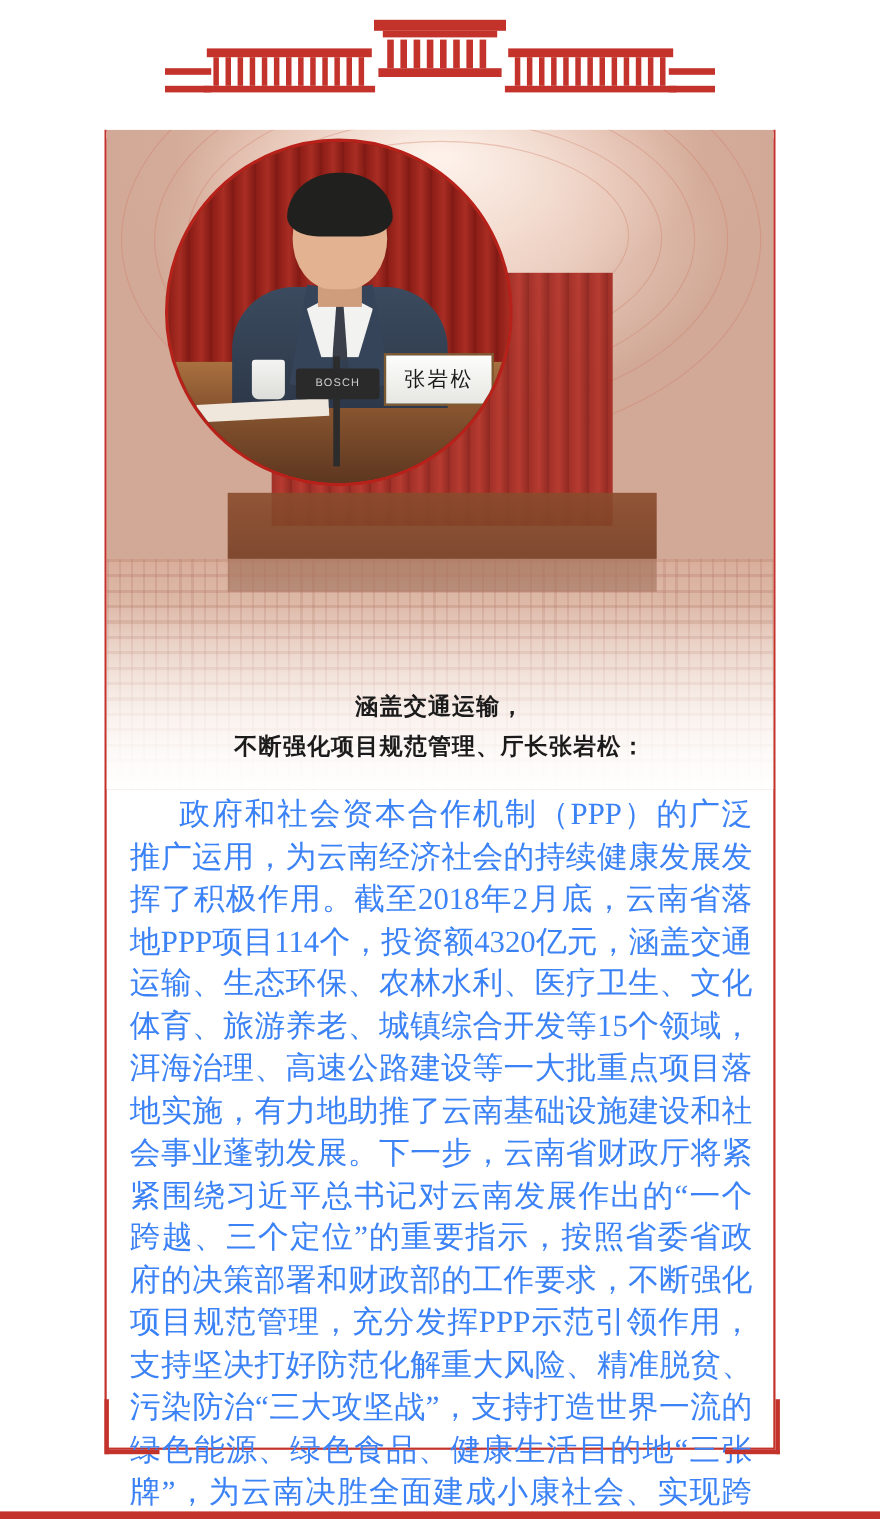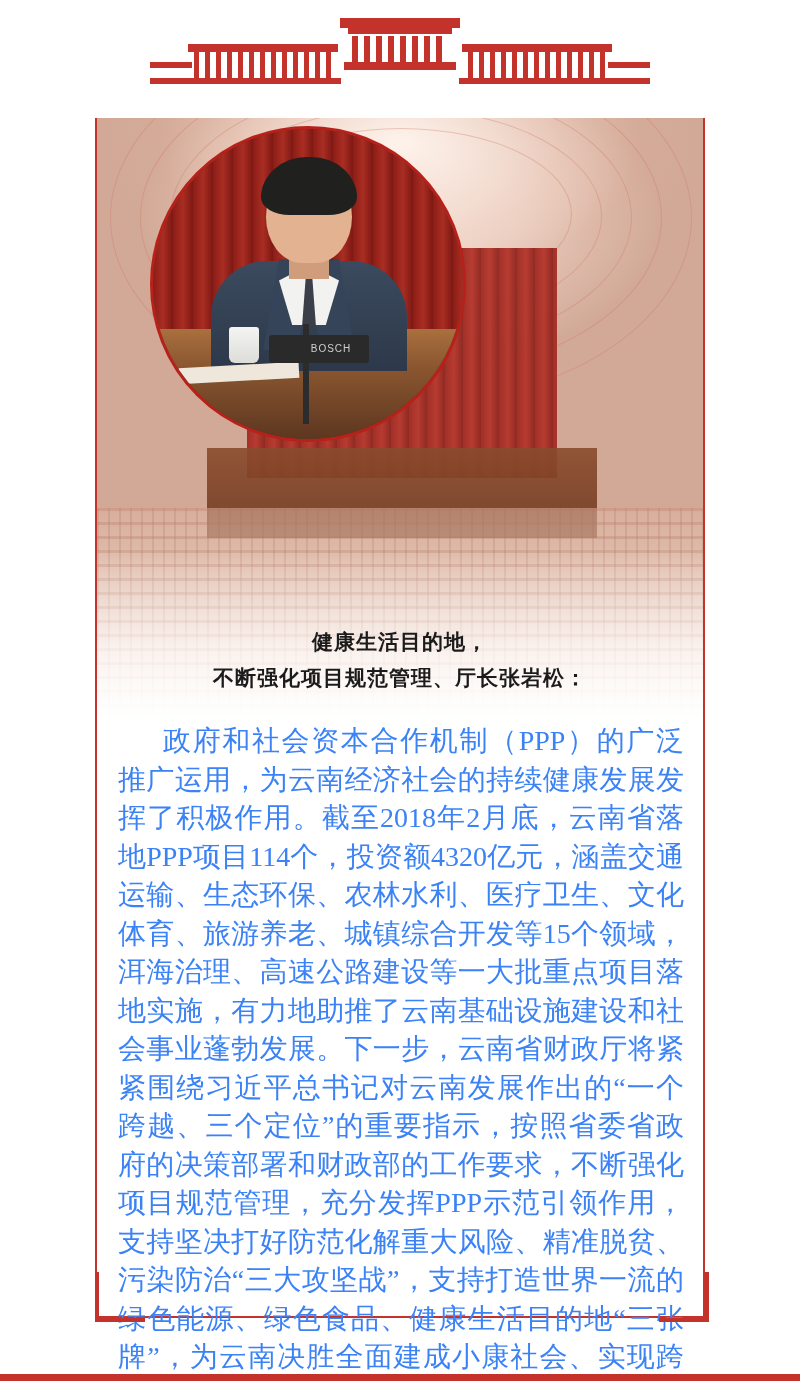--- a/index.html
+++ b/index.html
@@ -186,21 +186,21 @@
     transform: rotate(-10deg);
   }
   .p-mic-stand {
     position: absolute; left: 150px; top: 195px; width: 6px; height: 100px;
     background: #2c2c2c;
   }
   .p-mic-box {
     position: absolute; left: 116px; top: 206px; width: 76px; height: 28px;
     background: #2a2a2a; border-radius: 3px;
     color: #cfcfcf; font-family: "Liberation Sans", sans-serif;
-    font-size: 10px; letter-spacing: 1px; text-align: center; line-height: 28px; padding-left: 24px;
+    font-size: 10px; letter-spacing: 1px; text-align: center; line-height: 28px;
   }
   .p-nameplate {
     position: absolute; left: 196px; top: 192px; width: 96px; height: 44px;
     background: linear-gradient(to bottom, #fdfdfb, #e6e6e2);
     border: 2px solid #7e5a33;
     display: flex; align-items: center; justify-content: center;
     color: #1a1a1a; font-size: 19px; letter-spacing: 2px;
     font-family: "Liberation Serif", serif;
   }
   .p-cup {
@@ -348,24 +348,25 @@
   <div class="p-suit-r"></div>
   <div class="p-shirt"></div>
   <div class="p-tie"></div>
   <div class="p-neck"></div>
   <div class="p-head"></div>
   <div class="p-hair"></div>
   <div class="p-papers"></div>
   <div class="p-cup"></div>
   <div class="p-mic-stand"></div>
   <div class="p-mic-box">BOSCH</div>
+  <div class="p-nameplate">张岩松</div>
 </div>
 
 <div class="title-block">
-  <div class="title-line">健康生活目的地，</div>
+  <div class="title-line">涵盖交通运输，</div>
   <div class="title-line">不断强化项目规范管理、厅长张岩松：</div>
 </div>
 
 <div class="body-text">政府和社会资本合作机制（PPP）的广泛推广运用，为云南经济社会的持续健康发展发挥了积极作用。截至2018年2月底，云南省落地PPP项目114个，投资额4320亿元，涵盖交通运输、生态环保、农林水利、医疗卫生、文化体育、旅游养老、城镇综合开发等15个领域，洱海治理、高速公路建设等一大批重点项目落地实施，有力地助推了云南基础设施建设和社会事业蓬勃发展。下一步，云南省财政厅将紧紧围绕习近平总书记对云南发展作出的“一个跨越、三个定位”的重要指示，按照省委省政府的决策部署和财政部的工作要求，不断强化项目规范管理，充分发挥PPP示范引领作用，支持坚决打好防范化解重大风险、精准脱贫、污染防治“三大攻坚战”，支持打造世界一流的绿色能源、绿色食品、健康生活目的地“三张牌”，为云南决胜全面建成小康社会、实现跨越式发展做出积极贡献。</div>
 
 <div class="corner corner-bl"></div>
 <div class="corner corner-br"></div>
 <div class="bottom-bar"></div>
 
 </body></html>

